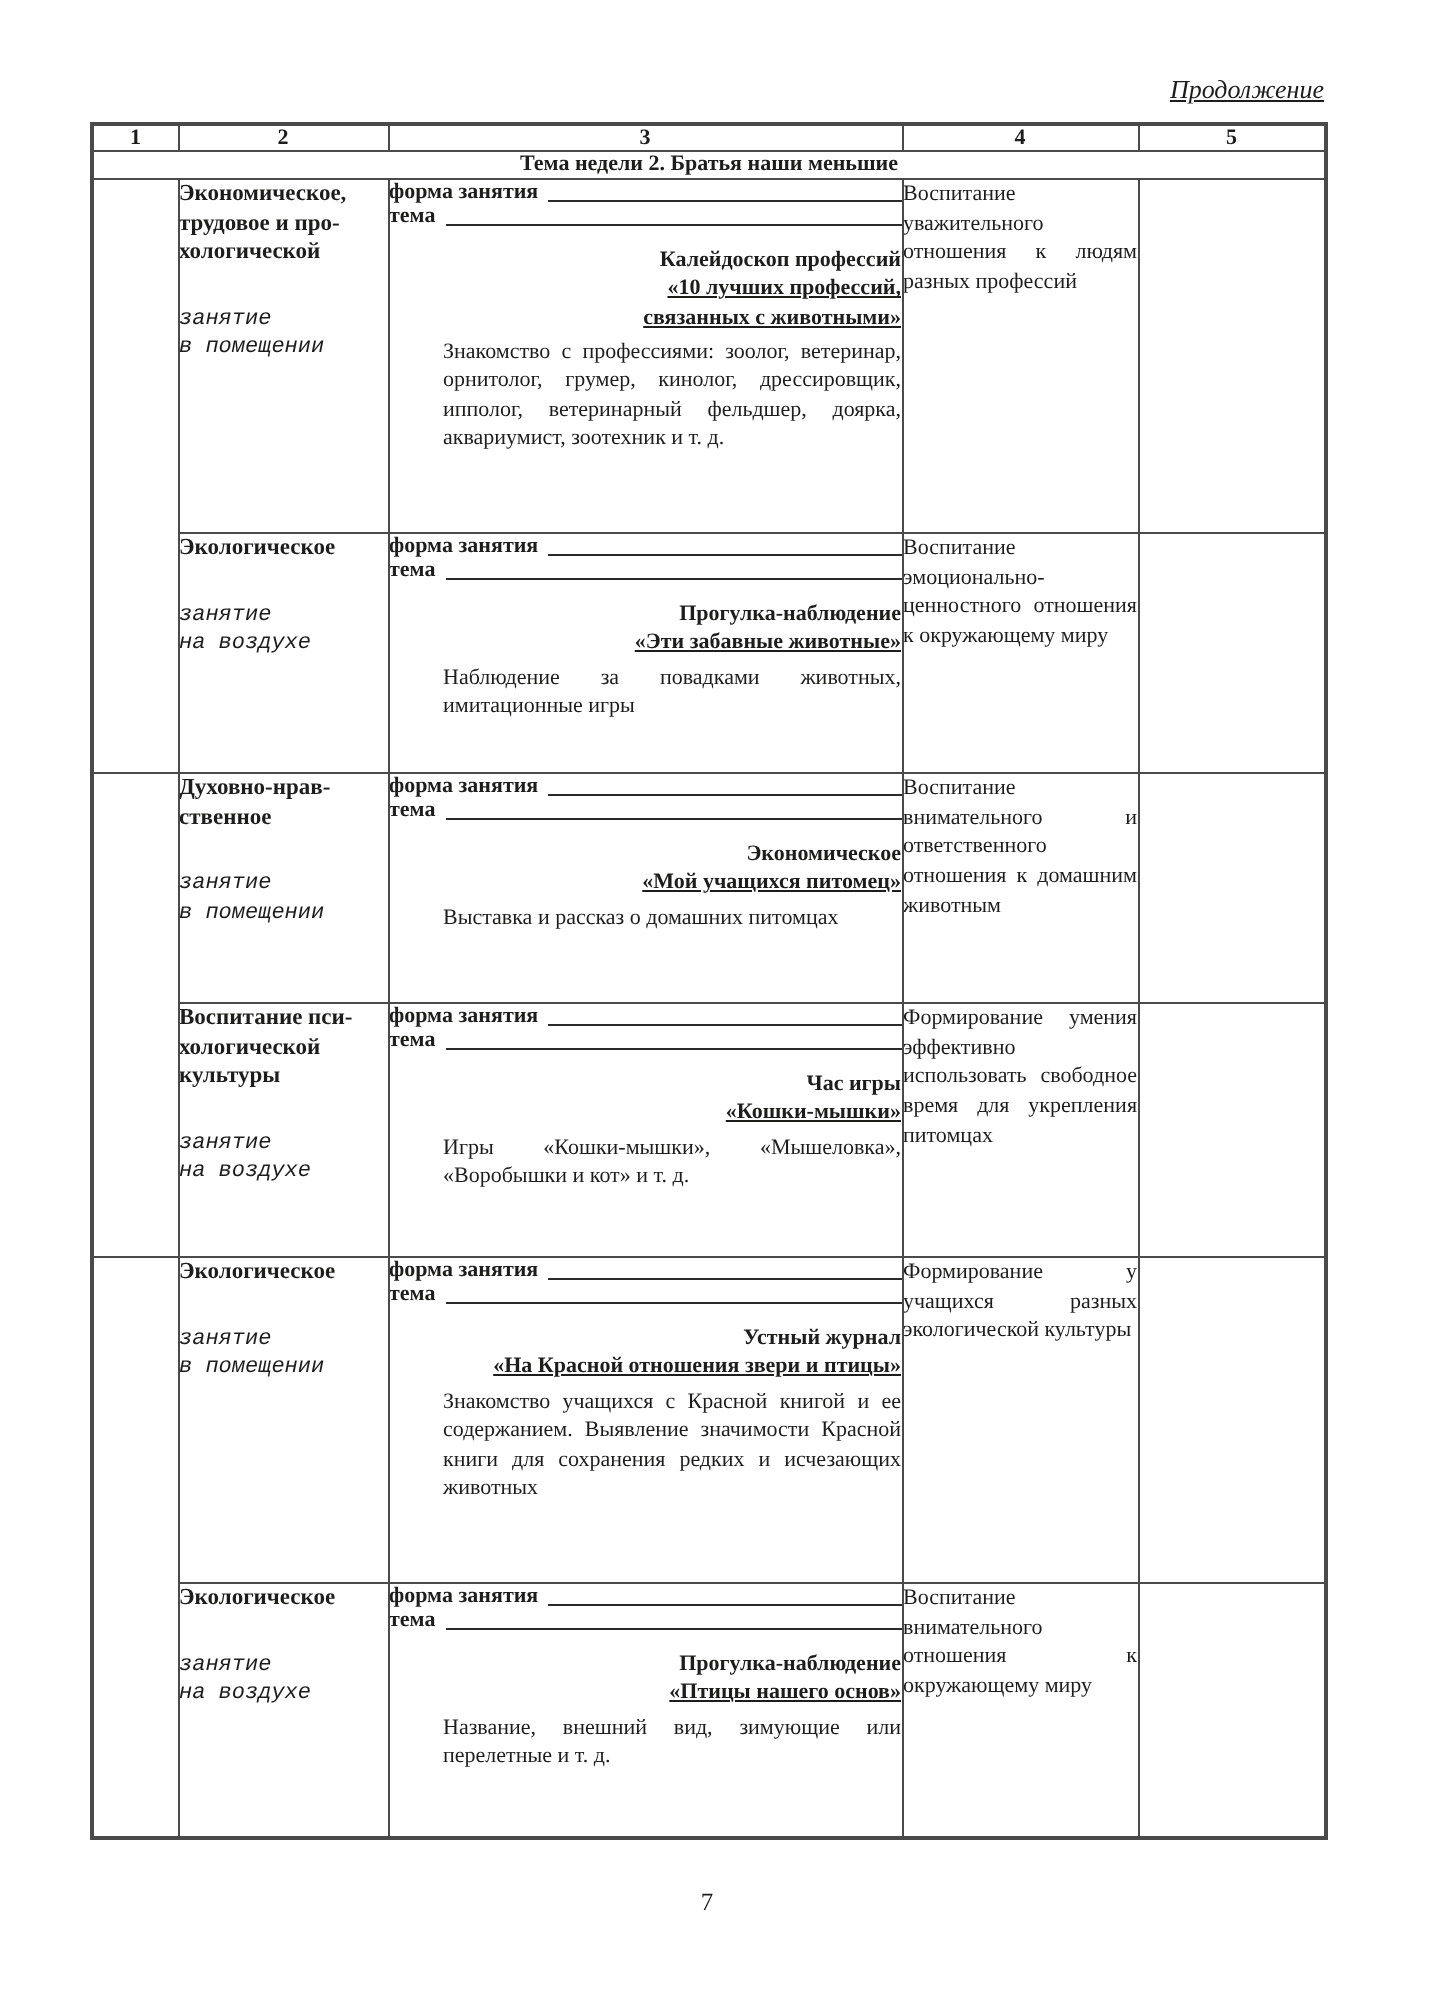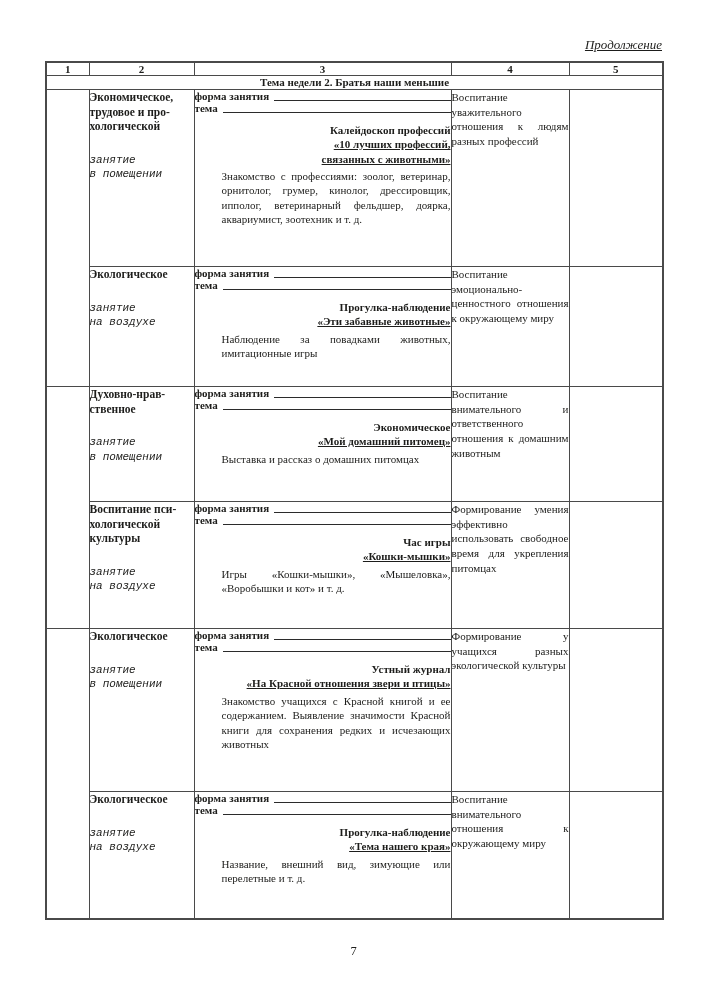--- a/index.html
+++ b/index.html
@@ -137,21 +137,21 @@
     <td class="c3">
       <div class="form-line first">
             <span>форма занятия</span>
             <span class="fill"></span>
           </div>
       <div class="form-line">
             <span>тема</span>
             <span class="fill"></span>
           </div>
       <div class="act-title">Экономическое</div>
-      <div class="act-sub">«Мой домашний питомец»</div>
+      <div class="act-sub">«Мой учащихся питомец»</div>
       <div class="act-desc">Выставка и рассказ о домашних питомцах</div>
     </td>
     <td class="c4">Воспитание внимательного и ответственного отношения к домашним животным</td>
     <td class="c5"></td>
   </tr>
 
   <tr style="height:127px">
     <td class="c2">
       <div class="dir-bold">Воспитание пси-
 хологической
@@ -209,21 +209,21 @@
     <td class="c3">
       <div class="form-line first">
             <span>форма занятия</span>
             <span class="fill"></span>
           </div>
       <div class="form-line">
             <span>тема</span>
             <span class="fill"></span>
           </div>
       <div class="act-title">Прогулка-наблюдение</div>
-      <div class="act-sub">«Тема нашего края»</div>
+      <div class="act-sub">«Птицы нашего основ»</div>
       <div class="act-desc">Название, внешний вид, зимующие или перелетные и т. д.</div>
     </td>
     <td class="c4">Воспитание внимательного отношения к окружающему миру</td>
     <td class="c5"></td>
   </tr>
 </tbody>
   </table>
 
 <div class="page-number">7</div>
 

